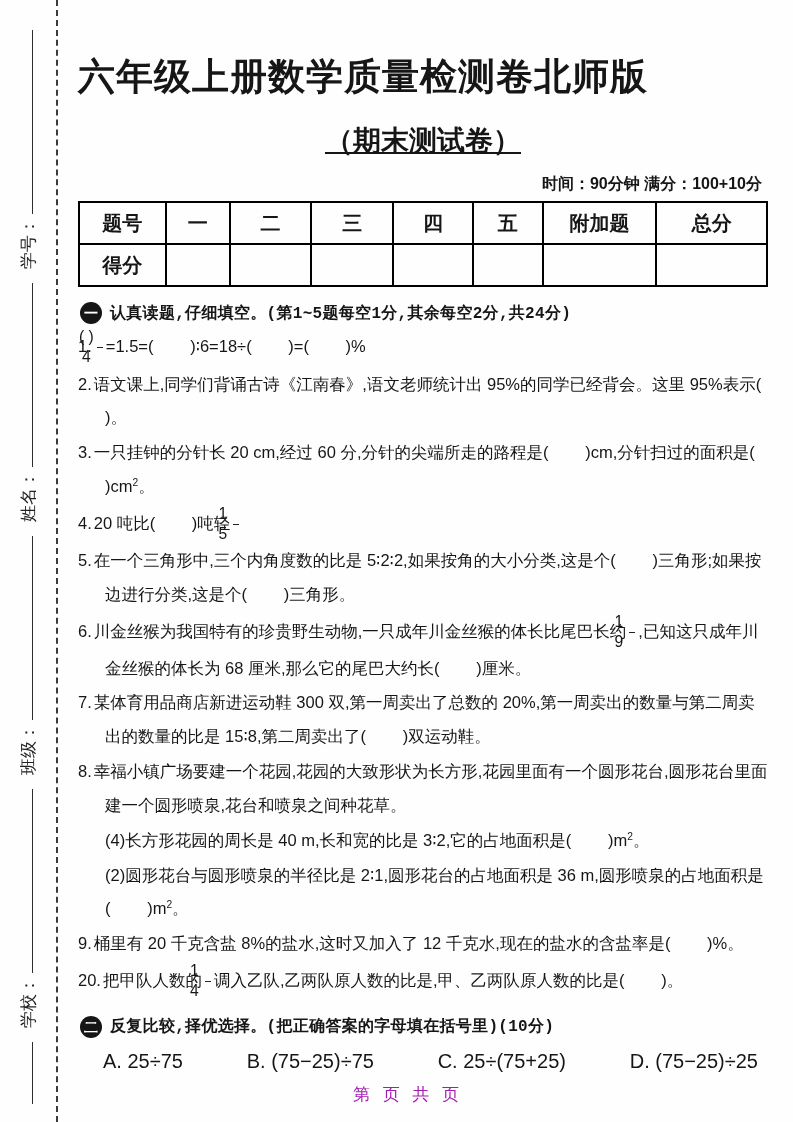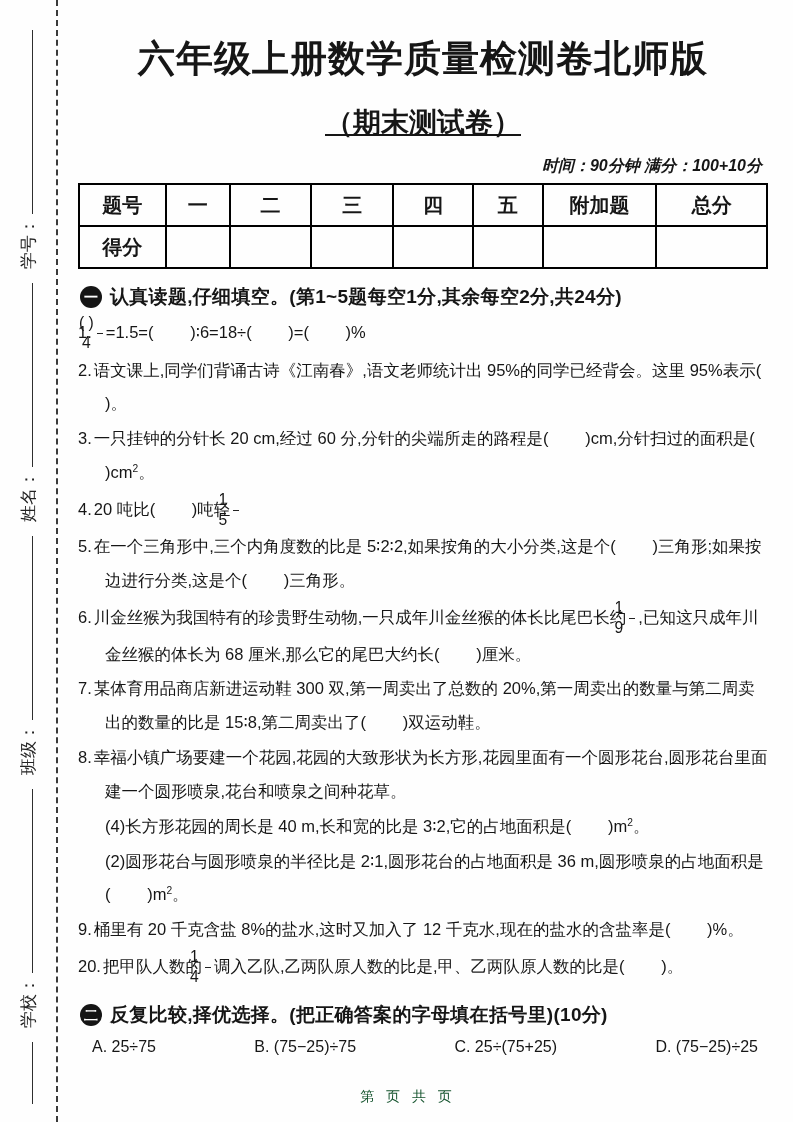--- a/index.html
+++ b/index.html
@@ -19,63 +19,63 @@
     transform-origin:0 0;transform:rotate(-90deg) translateX(-1122px);
     display:flex;align-items:center;box-sizing:border-box;
     padding:0 26px 0 14px;
   }
   .side-label{font-size:17px;color:#222;white-space:nowrap;margin-left:10px;}
   .blank-line{flex:1 1 auto;height:0;border-bottom:1.6px solid #2e2e2e;margin:0 4px;transform:translateY(4px);}
   .blank-line.lead{flex:0 0 62px;}
   
   .content{position:absolute;left:78px;top:0;width:690px;}
   .title{
-    text-align:center;font-size:37px;font-weight:700;letter-spacing:1px;
-    margin:34px 0 0 0;
+    text-align:left;font-size:37px;font-weight:700;letter-spacing:1px;
+    margin:52px 0 0 0;
   }
   .subtitle{text-align:center;font-size:28px;font-weight:700;margin:20px 0 0 0;text-decoration:underline;}
-  .meta{text-align:right;font-size:16px;font-weight:600;margin:14px 6px 6px 0;font-style:italic;}
+  .meta{text-align:right;font-size:16px;font-weight:600;margin:14px 6px 6px 0;}
   table.score-table{
     border-collapse:collapse;table-layout:fixed;
   }
   table.score-table td{
     border:2px solid #000;height:40px;text-align:center;vertical-align:middle;
     font-size:20px;font-weight:600;padding:0;
   }
   
   .sec-header{display:flex;align-items:center;margin:15px 0 4px 2px;}
   .badge{
     flex:0 0 auto;width:22px;height:22px;border-radius:50%;
     background:#151515;color:#fff;font-size:14px;font-weight:700;
     line-height:22px;text-align:center;margin-right:8px;
   }
-  .sec-title{font-size:19px;font-weight:700;letter-spacing:.3px;}
+  .sec-title{font-size:16px;font-weight:700;letter-spacing:.3px;font-family:Liberation Mono, monospace;}
   .question{
     font-size:16.5px;line-height:2.05;margin:1px 0;
     padding-left:27px;text-indent:-27px;
   }
   .qnum{margin-right:2px;}
   .sub-question{
     font-size:16.5px;line-height:2.05;margin:1px 0 1px 27px;
   }
   .seg{white-space:pre-wrap;text-align:center;}
   sup{font-size:.62em;}
   .frac{
     display:inline-block;vertical-align:middle;text-align:center;
     line-height:1.2;font-size:.95em;margin:0 3px;
   }
   .frac .n{display:block;border-bottom:1.6px solid #222;padding:0 3px;}
   .frac .d{display:block;}
   .options{
     display:flex;justify-content:space-between;
-    margin:2px 10px 0 14px;font-size:16px;line-height:1.9;align-items:center;
+    margin:2px 10px 0 25px;font-size:20px;line-height:1.9;align-items:center;
   }
   .footer{
     position:absolute;left:78px;bottom:16px;width:660px;
-    text-align:center;font-size:14px;letter-spacing:4px;color:#14532d;
+    text-align:center;font-size:17px;letter-spacing:4px;color:#a21caf;
   }
 </style>
 </head>
 <body>
 
 <div class="paper">
 
   <div class="side-strip">
       <span class="blank-line lead"></span>
       <span class="side-label">学校：</span>

